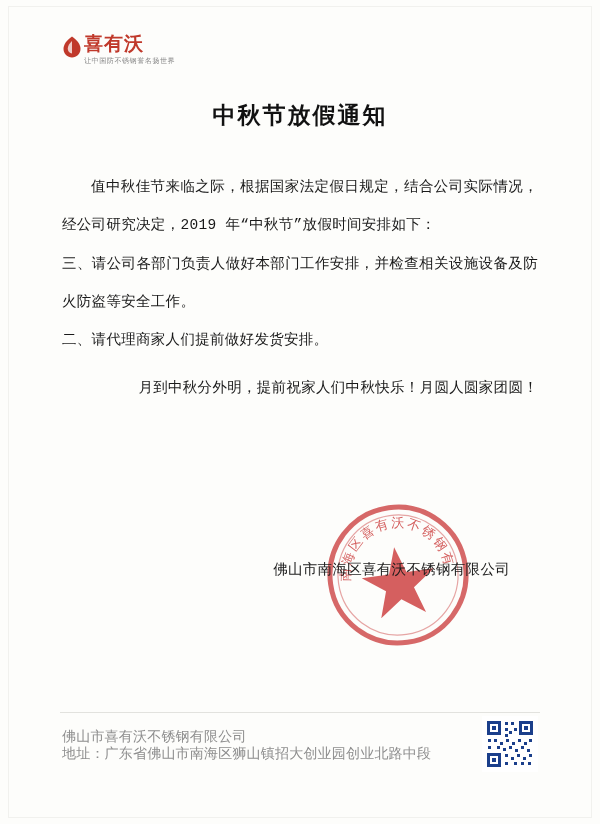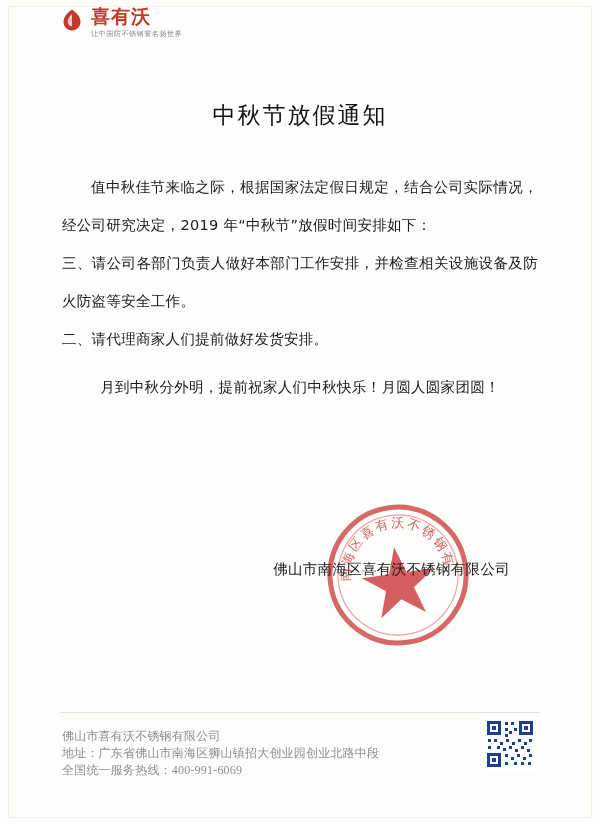--- a/index.html
+++ b/index.html
@@ -28,24 +28,23 @@
     position: absolute;
     left: 8px; top: 6px; right: 8px; bottom: 6px;
     border: 1px solid #f1f1ee;
     pointer-events: none;
   }
 
   
   .header {
     position: absolute;
     left: 60px;
-    top: 7px;
+    top: 34px;
     display: flex;
     align-items: flex-start;
-    gap: 7px;
   }
   .logo-mark {
     width: 24px;
     height: 24px;
     position: relative;
     flex: 0 0 auto;
     margin-top: 1px;
   }
   .logo-mark svg { display:block; }
   .logo-text-wrap {
@@ -70,43 +69,43 @@
   }
 
   
   .doc-title {
     position: absolute;
     top: 100px;
     left: 0;
     width: 100%;
     text-align: center;
     font-size: 23px;
-    font-weight: normal;
+    font-weight: bold;
     letter-spacing: 2px;
     color: #111;
   }
 
   
   .body-block {
     position: absolute;
     top: 168px;
     left: 62px;
     right: 62px;
     font-size: 14.5px;
     line-height: 38px;
     color: #1a1a1a;
     letter-spacing: 0.3px;
   }
   .para {
     margin: 0;
     text-align: justify;
   }
-  .indent2 { text-indent: 2em; }
+  .indent2 { text-indent: 2em; font-family: Liberation Mono, monospace; }
   .center-line {
-    text-align: center;
+    text-align: right;
     margin-top: 10px;
   }
 
   
   .sign-block {
     position: absolute;
     right: 90px;
     top: 552px;
     text-align: right;
     font-size: 14.5px;
@@ -132,25 +131,24 @@
     left: 60px;
     right: 60px;
     top: 712px;
     height: 1px;
     background: #e2e2de;
   }
   .footer {
     position: absolute;
     left: 62px;
     top: 728px;
-    font-size: 12px;
+    font-size: 14px;
     line-height: 17px;
     color: #8d8d8d;
     letter-spacing: 0.2px;
-    font-family: Liberation Serif, serif;
   }
   .qr {
     position: absolute;
     right: 62px;
     top: 716px;
     width: 56px;
     height: 56px;
     background: #fff;
     padding: 2px;
     box-sizing: border-box;
@@ -199,21 +197,20 @@
   </div>
 
   <div class="sign-block">
     <div>佛山市南海区喜有沃不锈钢有限公司</div>
   </div>
 
   <div class="footer-rule"></div>
   <div class="footer">
     <div>佛山市喜有沃不锈钢有限公司</div>
     <div>地址：广东省佛山市南海区狮山镇招大创业园创业北路中段</div>
-    <div>全国统一服务热线：400-991-6069</div>
   </div>
 
   <div class="qr">
     <svg width="52" height="52" viewBox="0 0 52 52" aria-hidden="true">
       <rect x="0" y="0" width="52" height="52" fill="#ffffff"></rect>
       <g fill="#1b3f8b">
         <rect x="3" y="3" width="14" height="14"></rect>
           <rect x="35" y="3" width="14" height="14"></rect>
         <rect x="3" y="35" width="14" height="14"></rect>
       </g>

